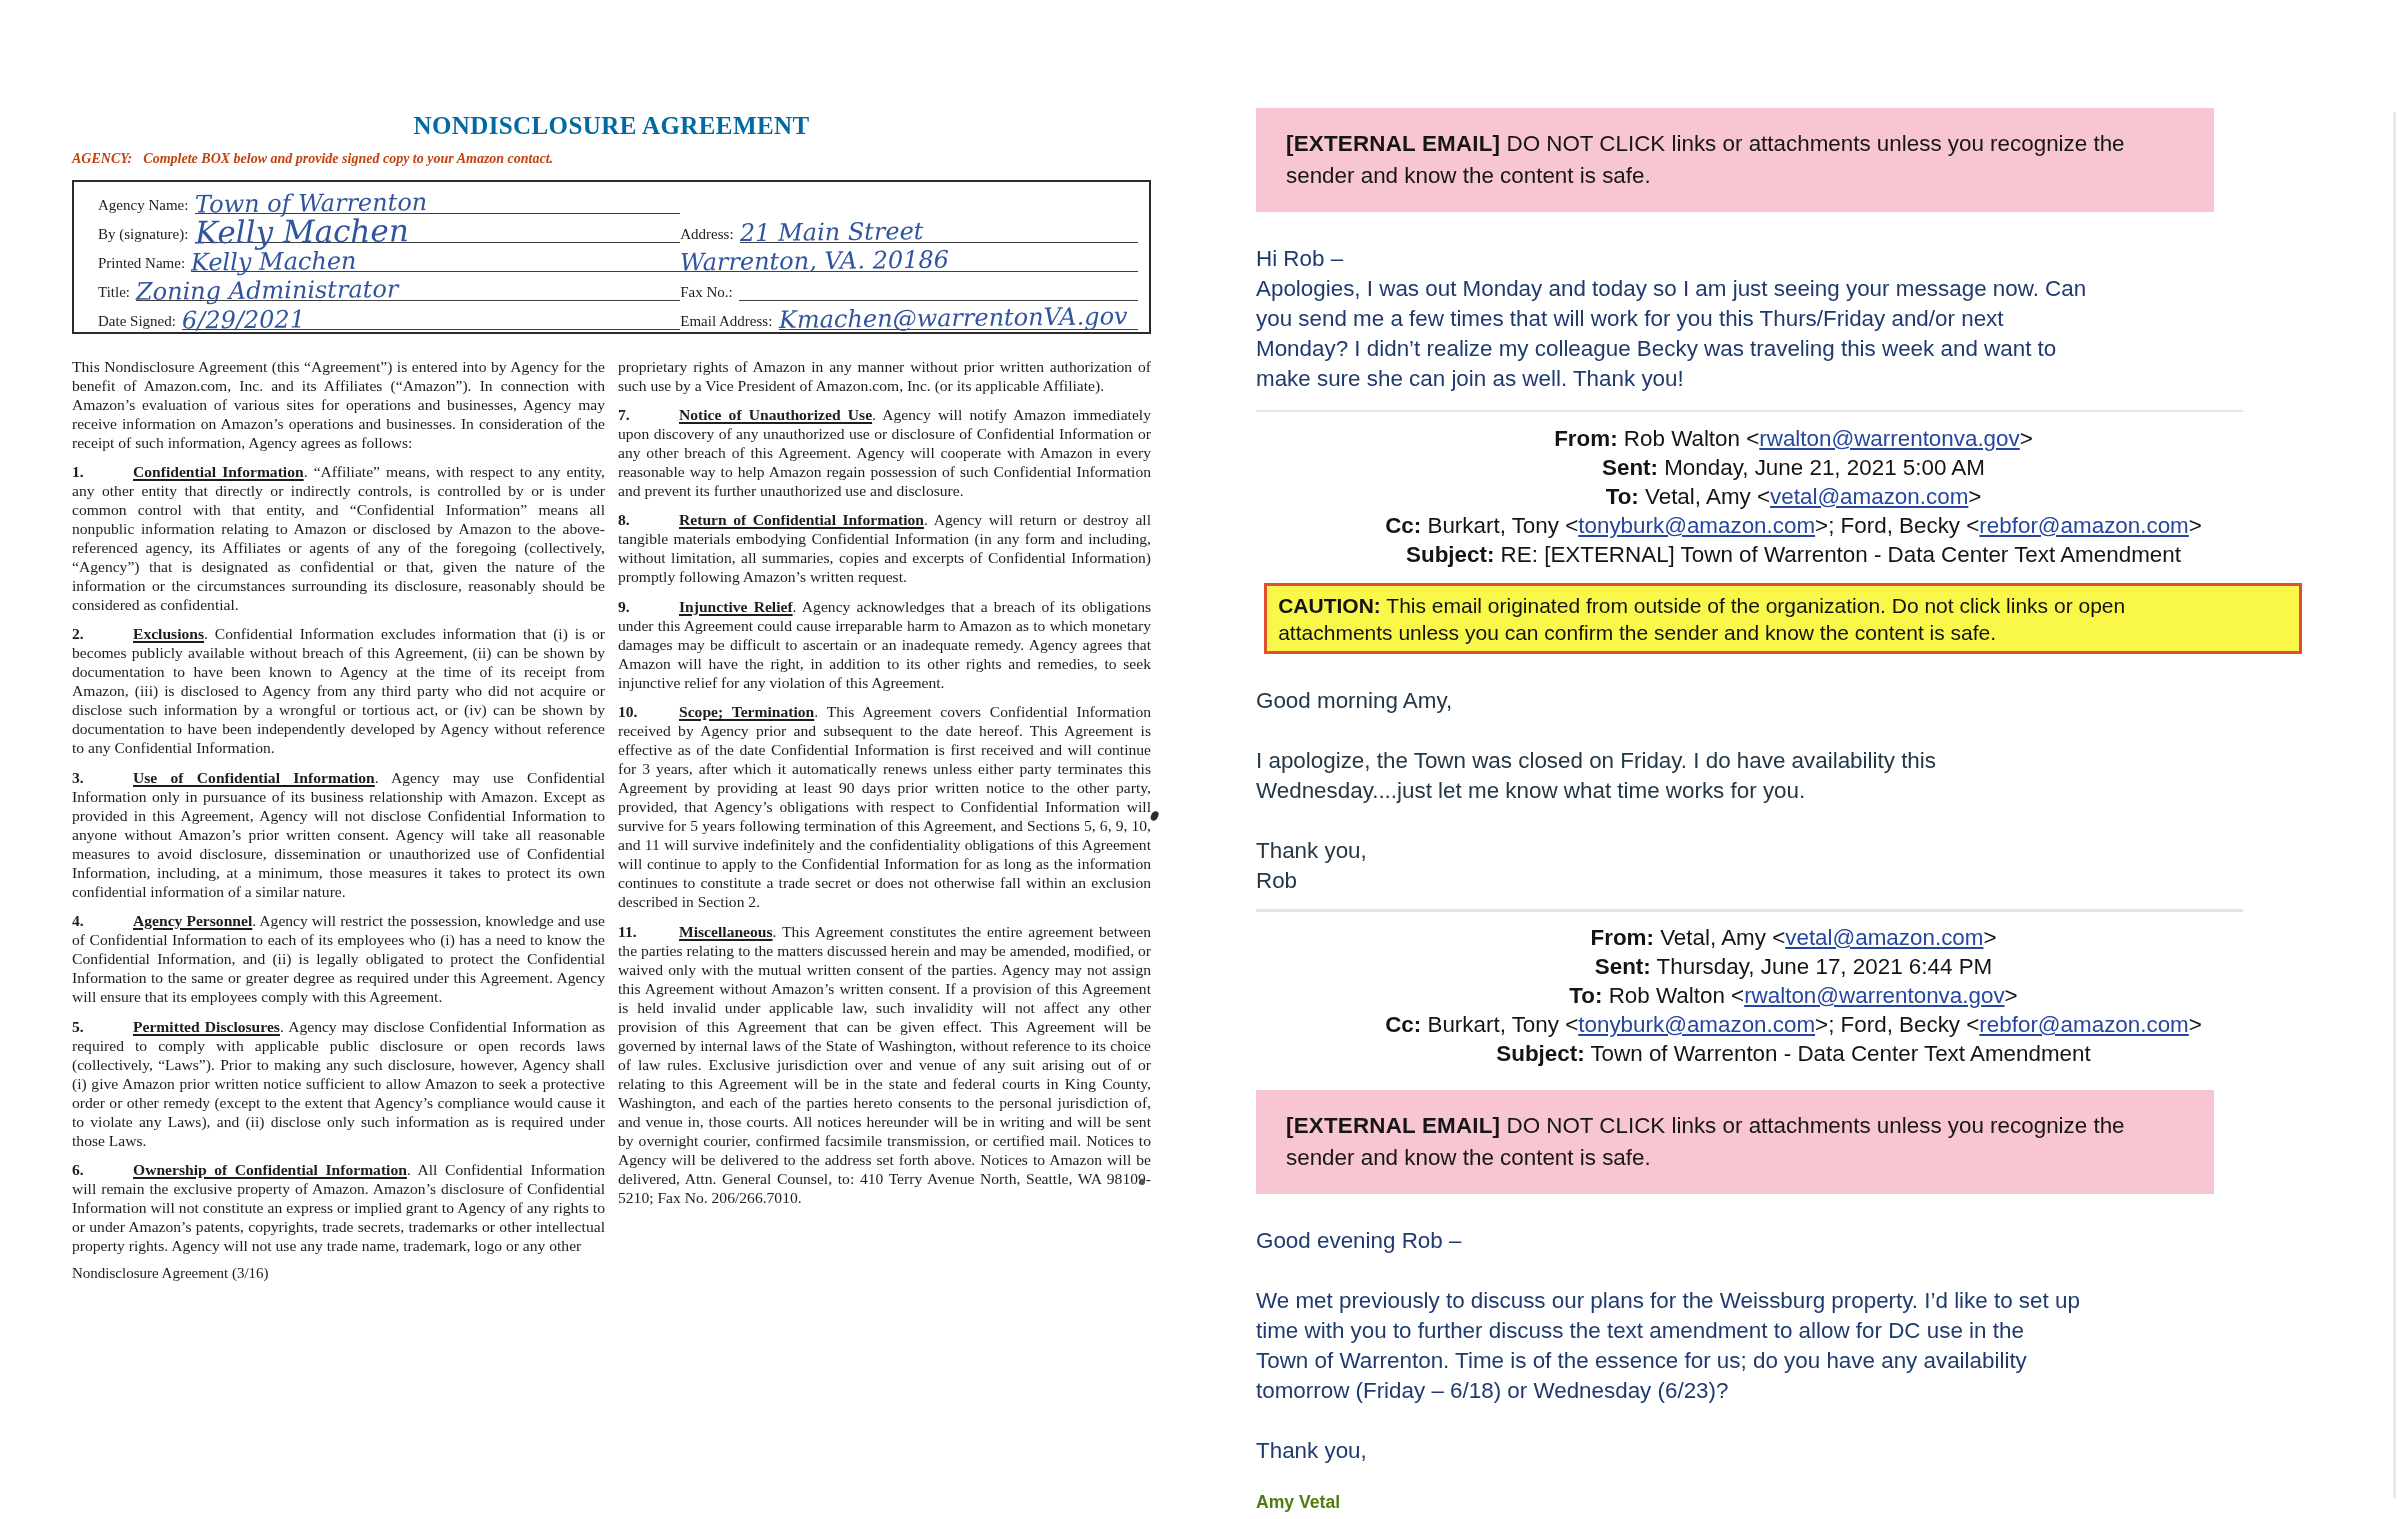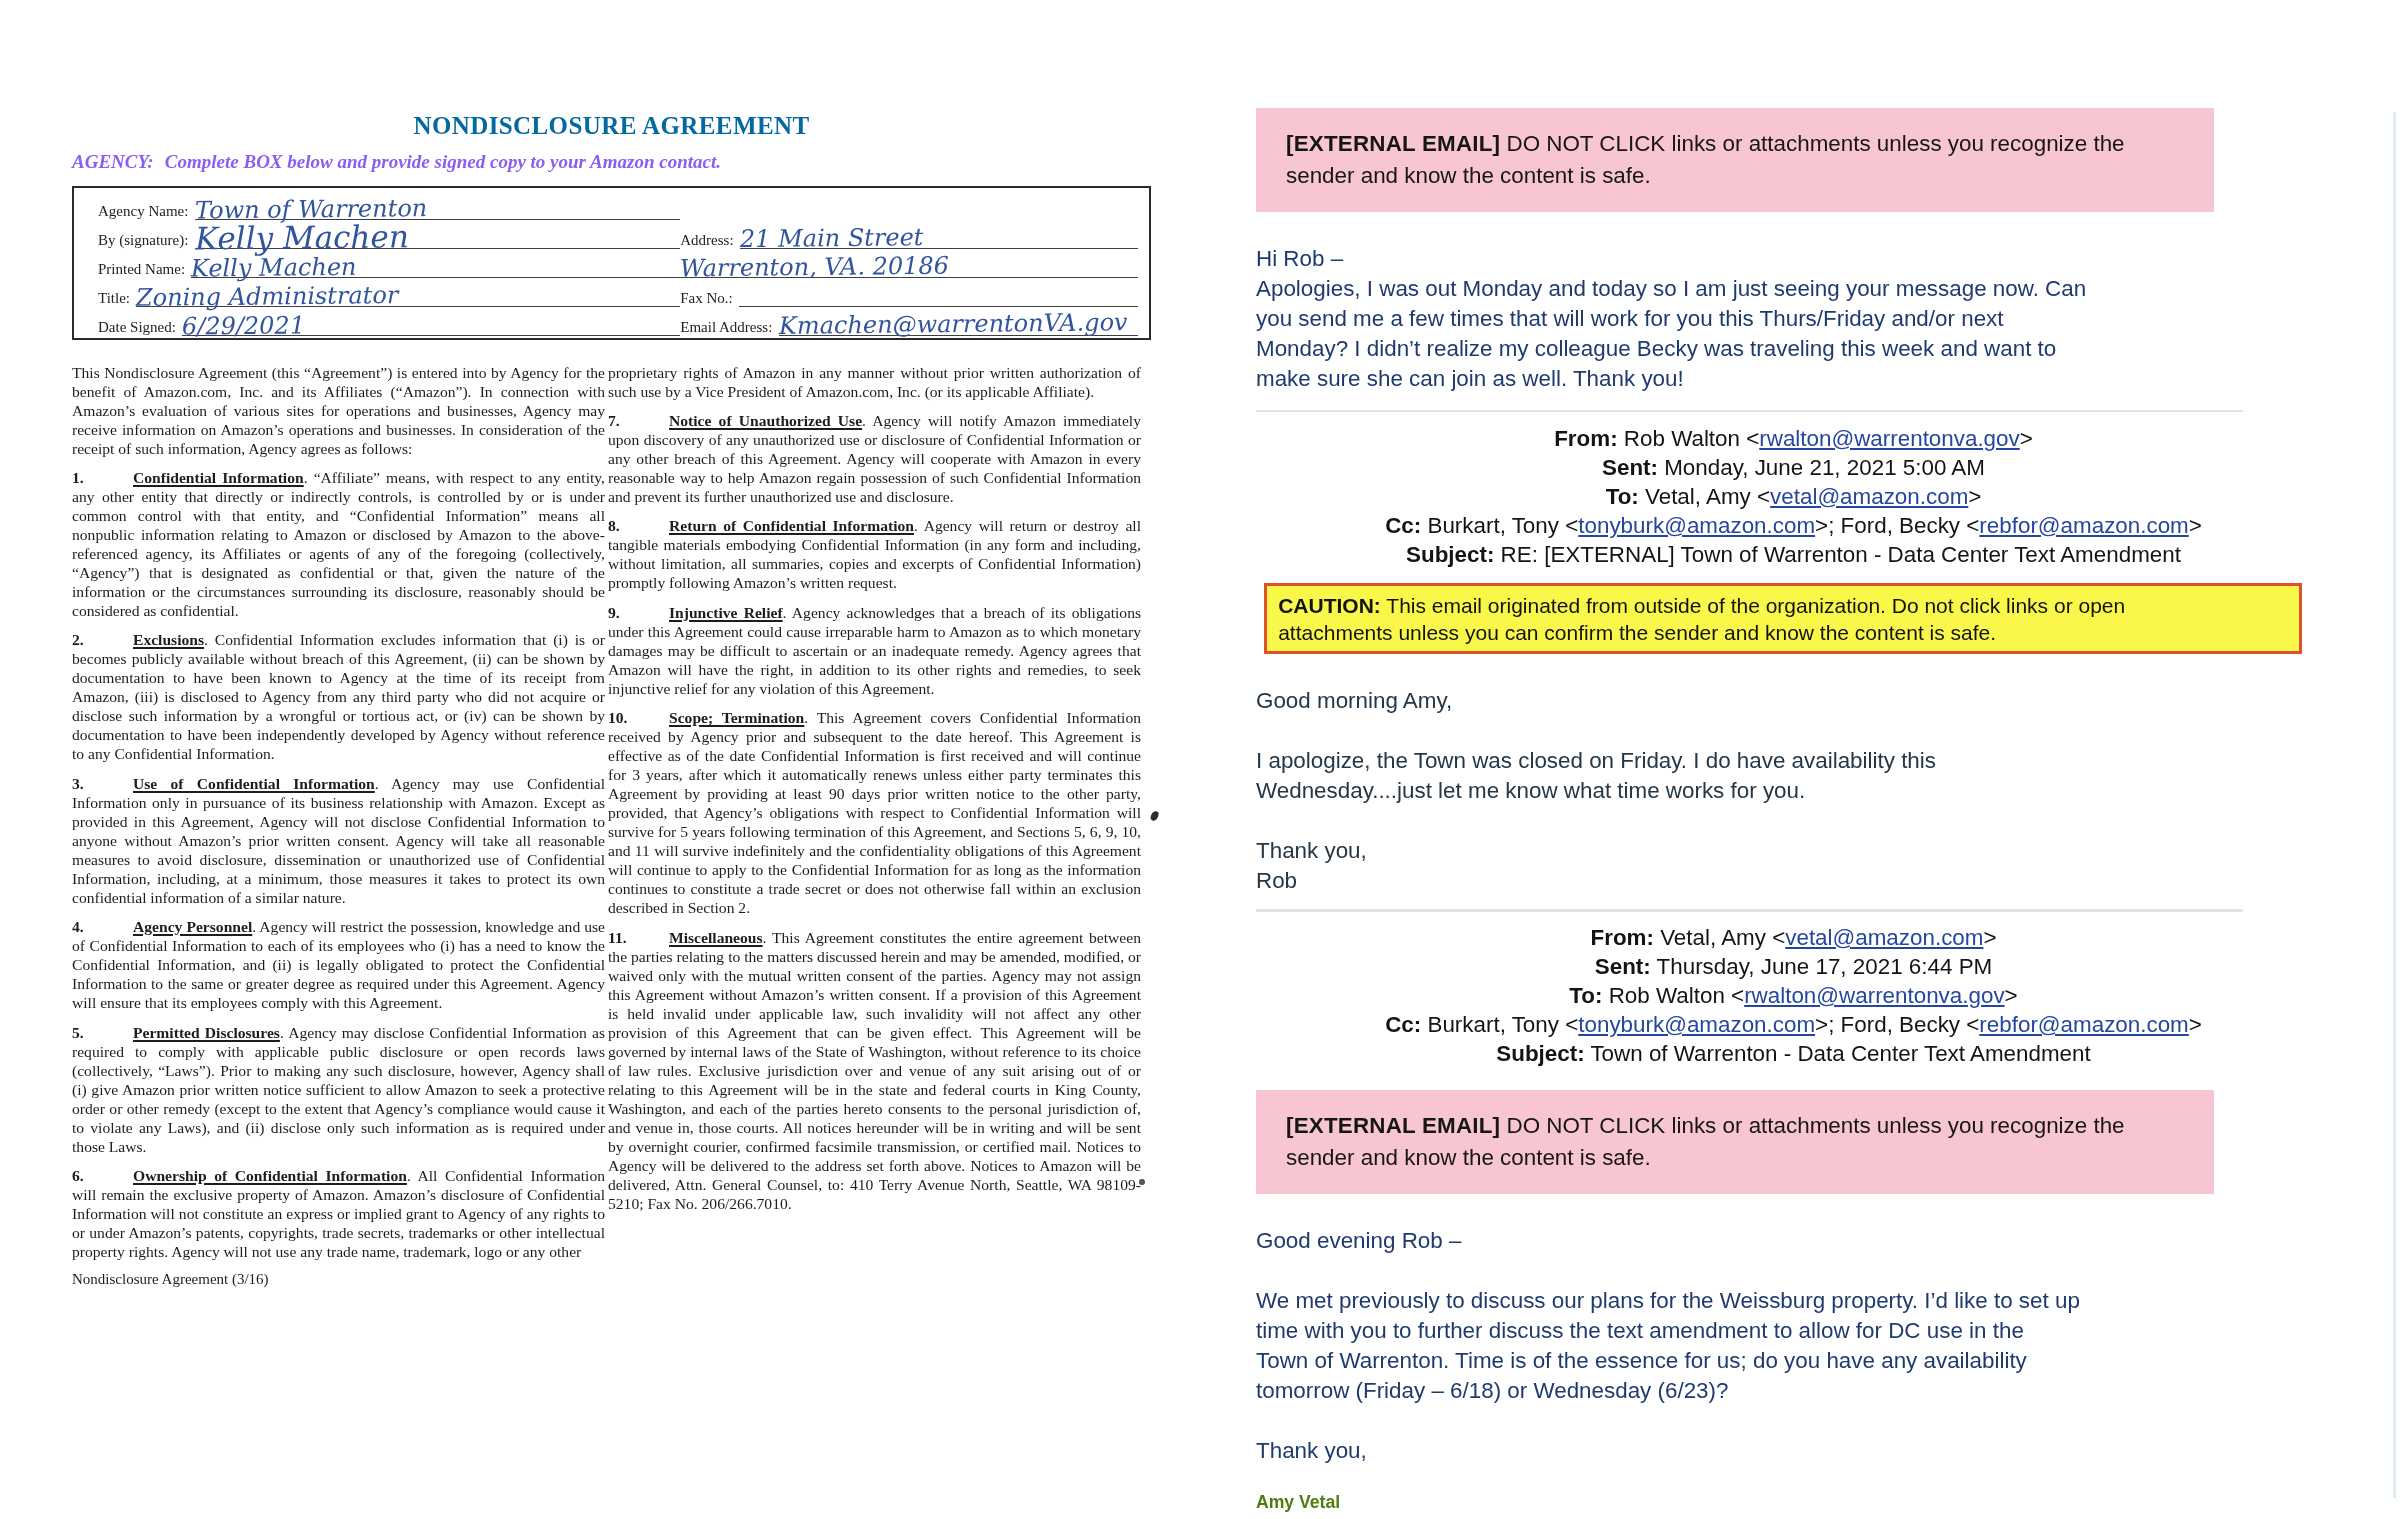--- a/index.html
+++ b/index.html
@@ -2,35 +2,35 @@
 <html style="font-size:13px"><head>
 <meta charset="utf-8">
 <style>
   html,body{margin:0;padding:0;background:#ffffff;}
   .canvas{position:relative;width:2401px;height:1519px;background:#ffffff;overflow:hidden;}
 
   
   .page-left{position:absolute;left:72px;top:112px;width:1079px;color:#1c1c1c;
              font-family:"Liberation Serif",serif;}
   .nda-title{text-align:center;font-weight:bold;font-size:25px;letter-spacing:0.4px;color:#0369a1;}
-  .agency-line{margin-top:11.2px;font-size:19px;font-weight:bold;font-style:italic;color:#8b5cf6;}
+  .agency-line{margin-top:11.2px;font-size:14px;font-weight:bold;font-style:italic;color:#c2410c;}
   .agency-line .gap{display:inline-block;width:11.2px;}
 
   .agency-box{margin-top:13px;border:2.4px solid #2b2b2b;height:154px;display:flex;
               padding:3.2px 11.2px 0 24px;box-sizing:border-box;}
   .box-left{width:56%;}
   .box-right{width:44%;padding-top:29px;}
   .box-row{display:flex;align-items:flex-end;height:29px;}
   .box-label{font-size:15px;white-space:nowrap;padding-right:6.4px;color:#222;}
   .box-value{flex:1;border-bottom:1.6px solid #3f3f3f;overflow:visible;}
   .hand{font-family:"DejaVu Serif",serif;font-style:italic;color:#31549f;
         font-size:24px;line-height:22.4px;white-space:nowrap;transform:rotate(-.6deg);display:block;}
   .hand-lg{font-size:31px;line-height:24px;}
 
-  .nda-cols{margin-top:22.4px;display:flex;gap:3px;}
+  .nda-cols{margin-top:22.4px;display:flex;gap:13px;}
   .nda-col{width:533px;font-size:15.6px;line-height:19px;text-align:justify;color:#1d1d1d;}
   .nda-p{margin:0 0 10.4px 0;}
   .sec-num{display:inline-block;width:61px;font-weight:bold;}
   .sec-head{font-weight:bold;text-decoration:underline;text-underline-offset:2.4px;text-decoration-thickness:1.6px;}
   .nda-footer{font-size:15px;margin-top:0;color:#1d1d1d;}
 
   
   .page-right{position:absolute;left:1256px;top:104px;width:1075px;color:#111;
               font-family:"Liberation Sans",sans-serif;}
   .banner{background:#f8c6d2;width:958px;margin-top:4px;padding:20px 30px;box-sizing:border-box;

